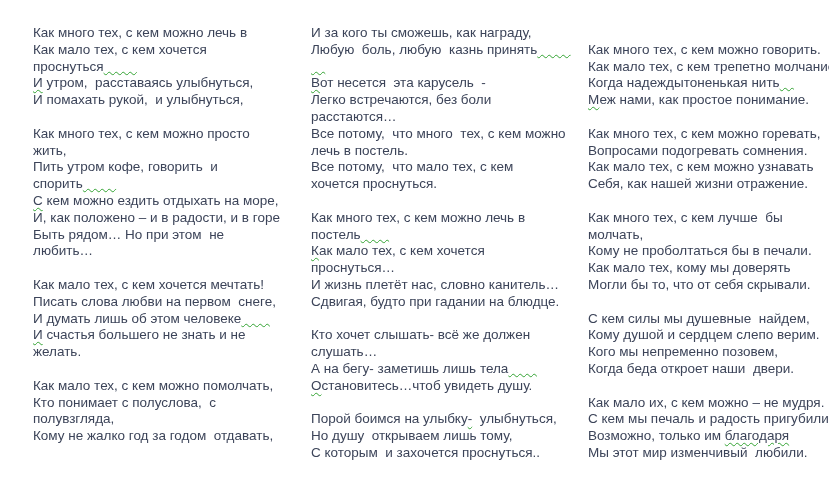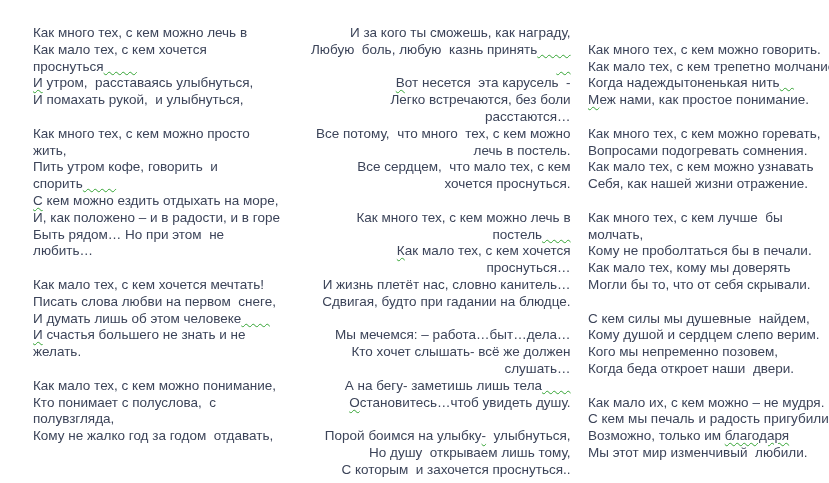--- a/index.html
+++ b/index.html
@@ -12,21 +12,21 @@
   body{
     background:var(--bg);
     font-family:"Liberation Sans","DejaVu Sans",sans-serif;
     font-size:13.5px;
     color:var(--text-color);
     position:relative;
   }
   .page{position:absolute;inset:0;}
   .col{position:absolute;top:25px;}
   .col-1{left:33px;}
-  .col-2{left:311px;text-align:right;}
+  .col-2{left:311px;}
   .col-3{left:588px;}
   .line{
     height:16.8px;
     line-height:16.8px;
     white-space:pre;
     font-weight:400;
   }
   .sq{
     text-decoration-line:underline;
     text-decoration-style:wavy;
@@ -63,45 +63,44 @@
       <div class="line"><span>И, как положено – и в радости, и в горе</span></div>
       <div class="line"><span>Быть рядом… Но при этом  не</span></div>
       <div class="line"><span>любить…</span></div>
       <div class="line"></div>
       <div class="line"><span>Как мало тех, с кем хочется мечтать!</span></div>
       <div class="line"><span>Писать слова любви на первом  снеге,</span></div>
       <div class="line"><span>И думать лишь об этом человеке</span><span class="tail">......</span></div>
       <div class="line"><span class="sq">И</span><span> счастья большего не знать и не</span></div>
       <div class="line"><span>желать.</span></div>
       <div class="line"></div>
-      <div class="line"><span>Как мало тех, с кем можно понимание,</span></div>
+      <div class="line"><span>Как мало тех, с кем можно помолчать,</span></div>
       <div class="line"><span>Кто понимает с полуслова,  с</span></div>
       <div class="line"><span>полувзгляда,</span></div>
       <div class="line"><span>Кому не жалко год за годом  отдавать,</span></div>
     </div>
   <div class="col col-2">
       <div class="line"><span>И за кого ты сможешь, как награду,</span></div>
       <div class="line"><span>Любую  боль, любую  казнь принять</span><span class="tail">.......</span></div>
       <div class="line"><span class="tail">...</span></div>
       <div class="line"><span class="sq">В</span><span>от несется  эта карусель  -</span></div>
       <div class="line"><span>Легко встречаются, без боли</span></div>
       <div class="line"><span>расстаются…</span></div>
       <div class="line"><span>Все потому,  что много  тех, с кем можно</span></div>
       <div class="line"><span>лечь в постель.</span></div>
-      <div class="line"><span>Все сердцем,  что мало тех, с кем</span></div>
+      <div class="line"><span>Все потому,  что мало тех, с кем</span></div>
       <div class="line"><span>хочется проснуться.</span></div>
       <div class="line"></div>
       <div class="line"><span>Как много тех, с кем можно лечь в</span></div>
       <div class="line"><span>постель</span><span class="tail">......</span></div>
       <div class="line"><span class="sq">К</span><span>ак мало тех, с кем хочется</span></div>
       <div class="line"><span>проснуться…</span></div>
       <div class="line"><span>И жизнь плетёт нас, словно канитель…</span></div>
       <div class="line"><span>Сдвигая, будто при гадании на блюдце.</span></div>
       <div class="line"></div>
-      <div class="line"><span>Мы мечемся: – работа…быт…дела…</span></div>
       <div class="line"><span>Кто хочет слышать- всё же должен</span></div>
       <div class="line"><span>слушать…</span></div>
       <div class="line"><span>А на бегу- заметишь лишь тела</span><span class="tail">......</span></div>
       <div class="line"><span class="sq">О</span><span>становитесь…чтоб увидеть душу.</span></div>
       <div class="line"></div>
       <div class="line"><span>Порой боимся на улыбку</span><span class="sq">-</span><span>  улыбнуться,</span></div>
       <div class="line"><span>Но душу  открываем лишь тому,</span></div>
       <div class="line"><span>С которым  и захочется проснуться..</span></div>
     </div>
   <div class="col col-3">

